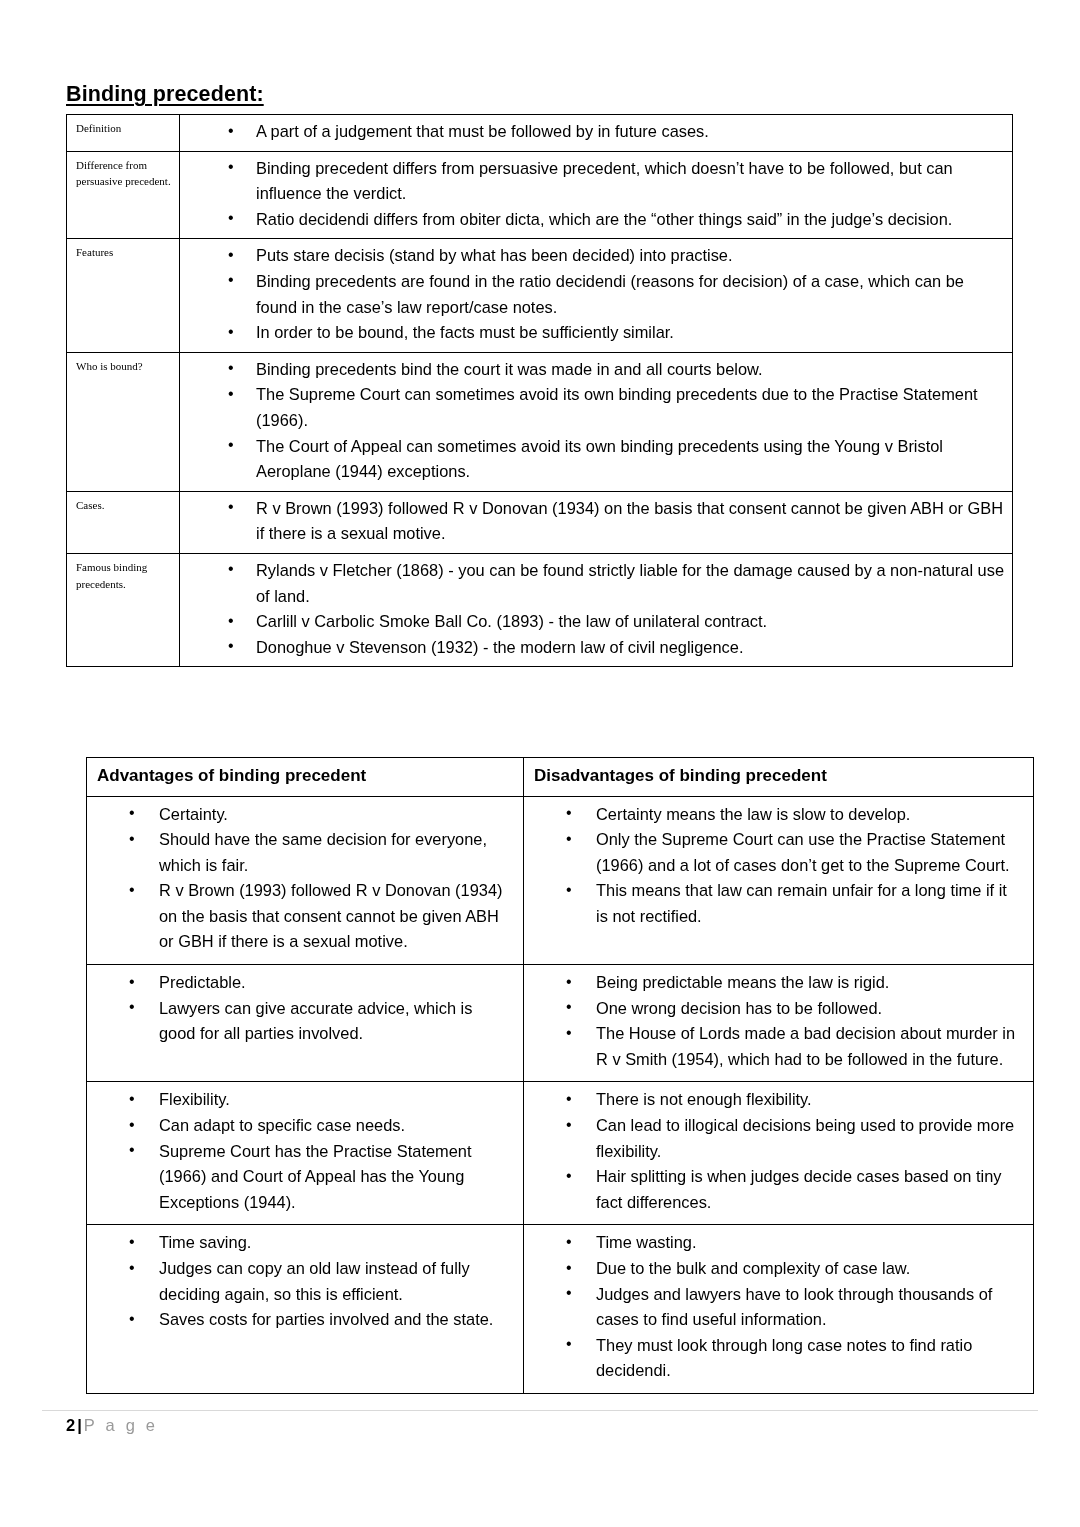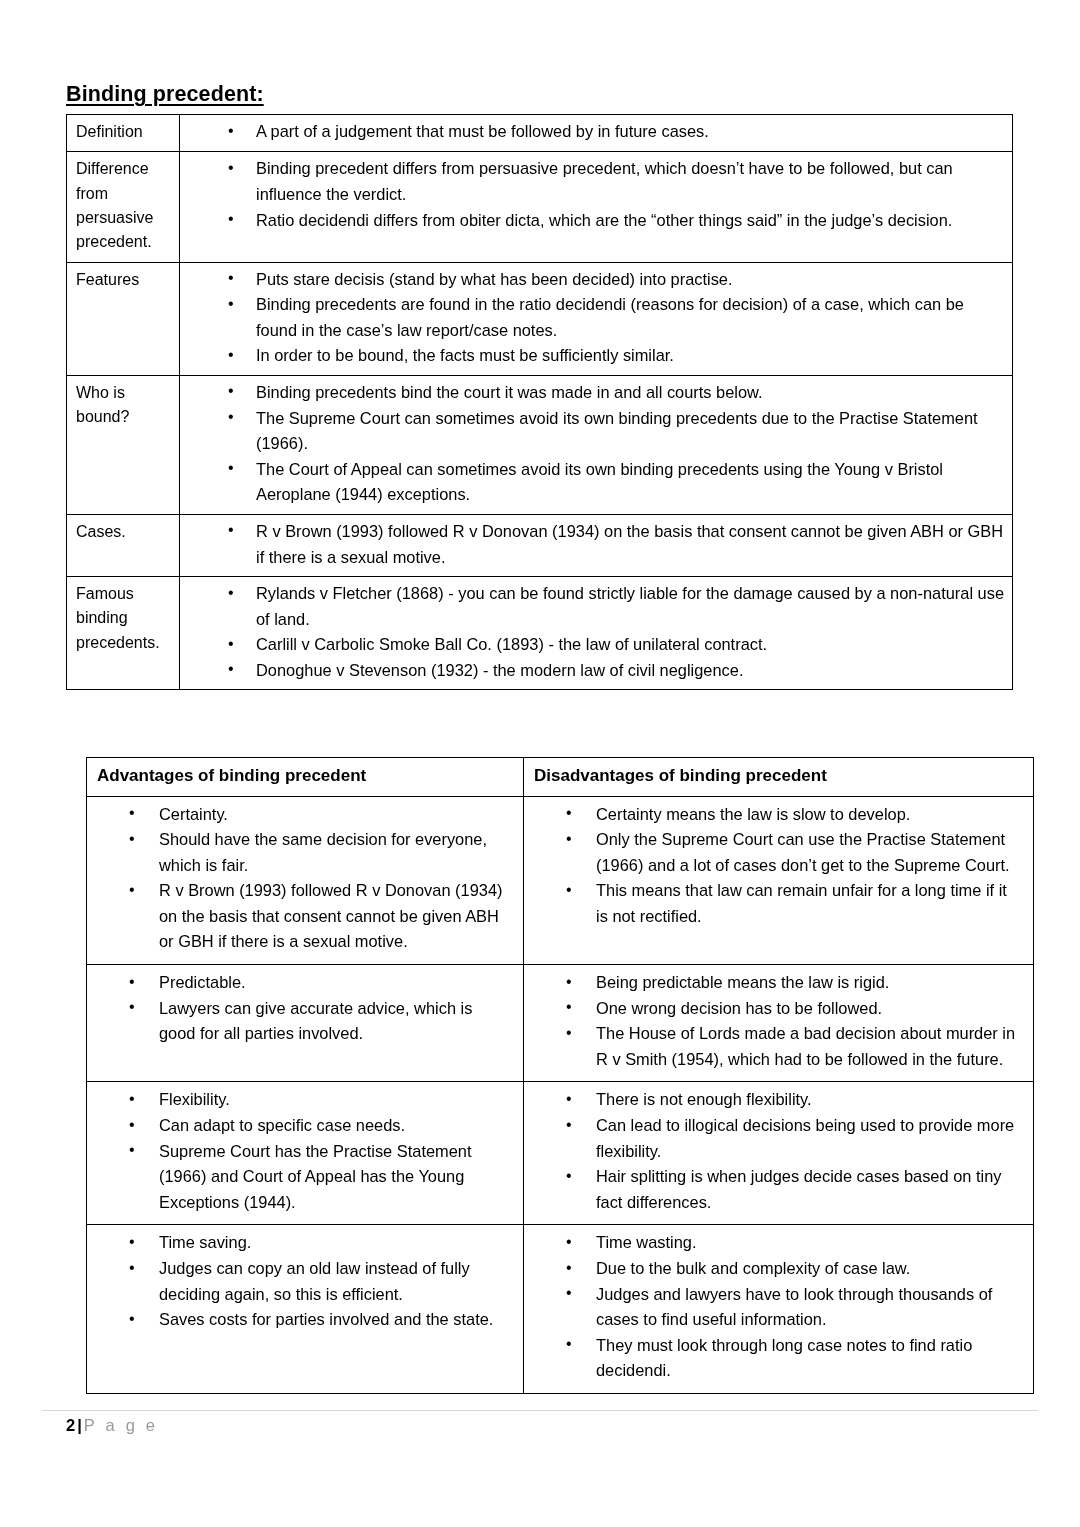--- a/index.html
+++ b/index.html
@@ -55,22 +55,23 @@
 
   
   #table-binding {
     left: 66px;
     top: 114px;
     width: 947px;
   }
   #table-binding col.label-col { width: 113px; }
   #table-binding td.label-cell {
     padding: 5px 6px 7px 9px;
-    font-size: 16px;
+    font-size: 11px;
     line-height: 1.52;
+    font-family: Liberation Serif, serif;
   }
   #table-binding td.bullets-cell {
     padding: 4px 8px 6px 0;
   }
 
   
   ul.bullets {
     margin: 0;
     padding: 0;
     list-style: none;

